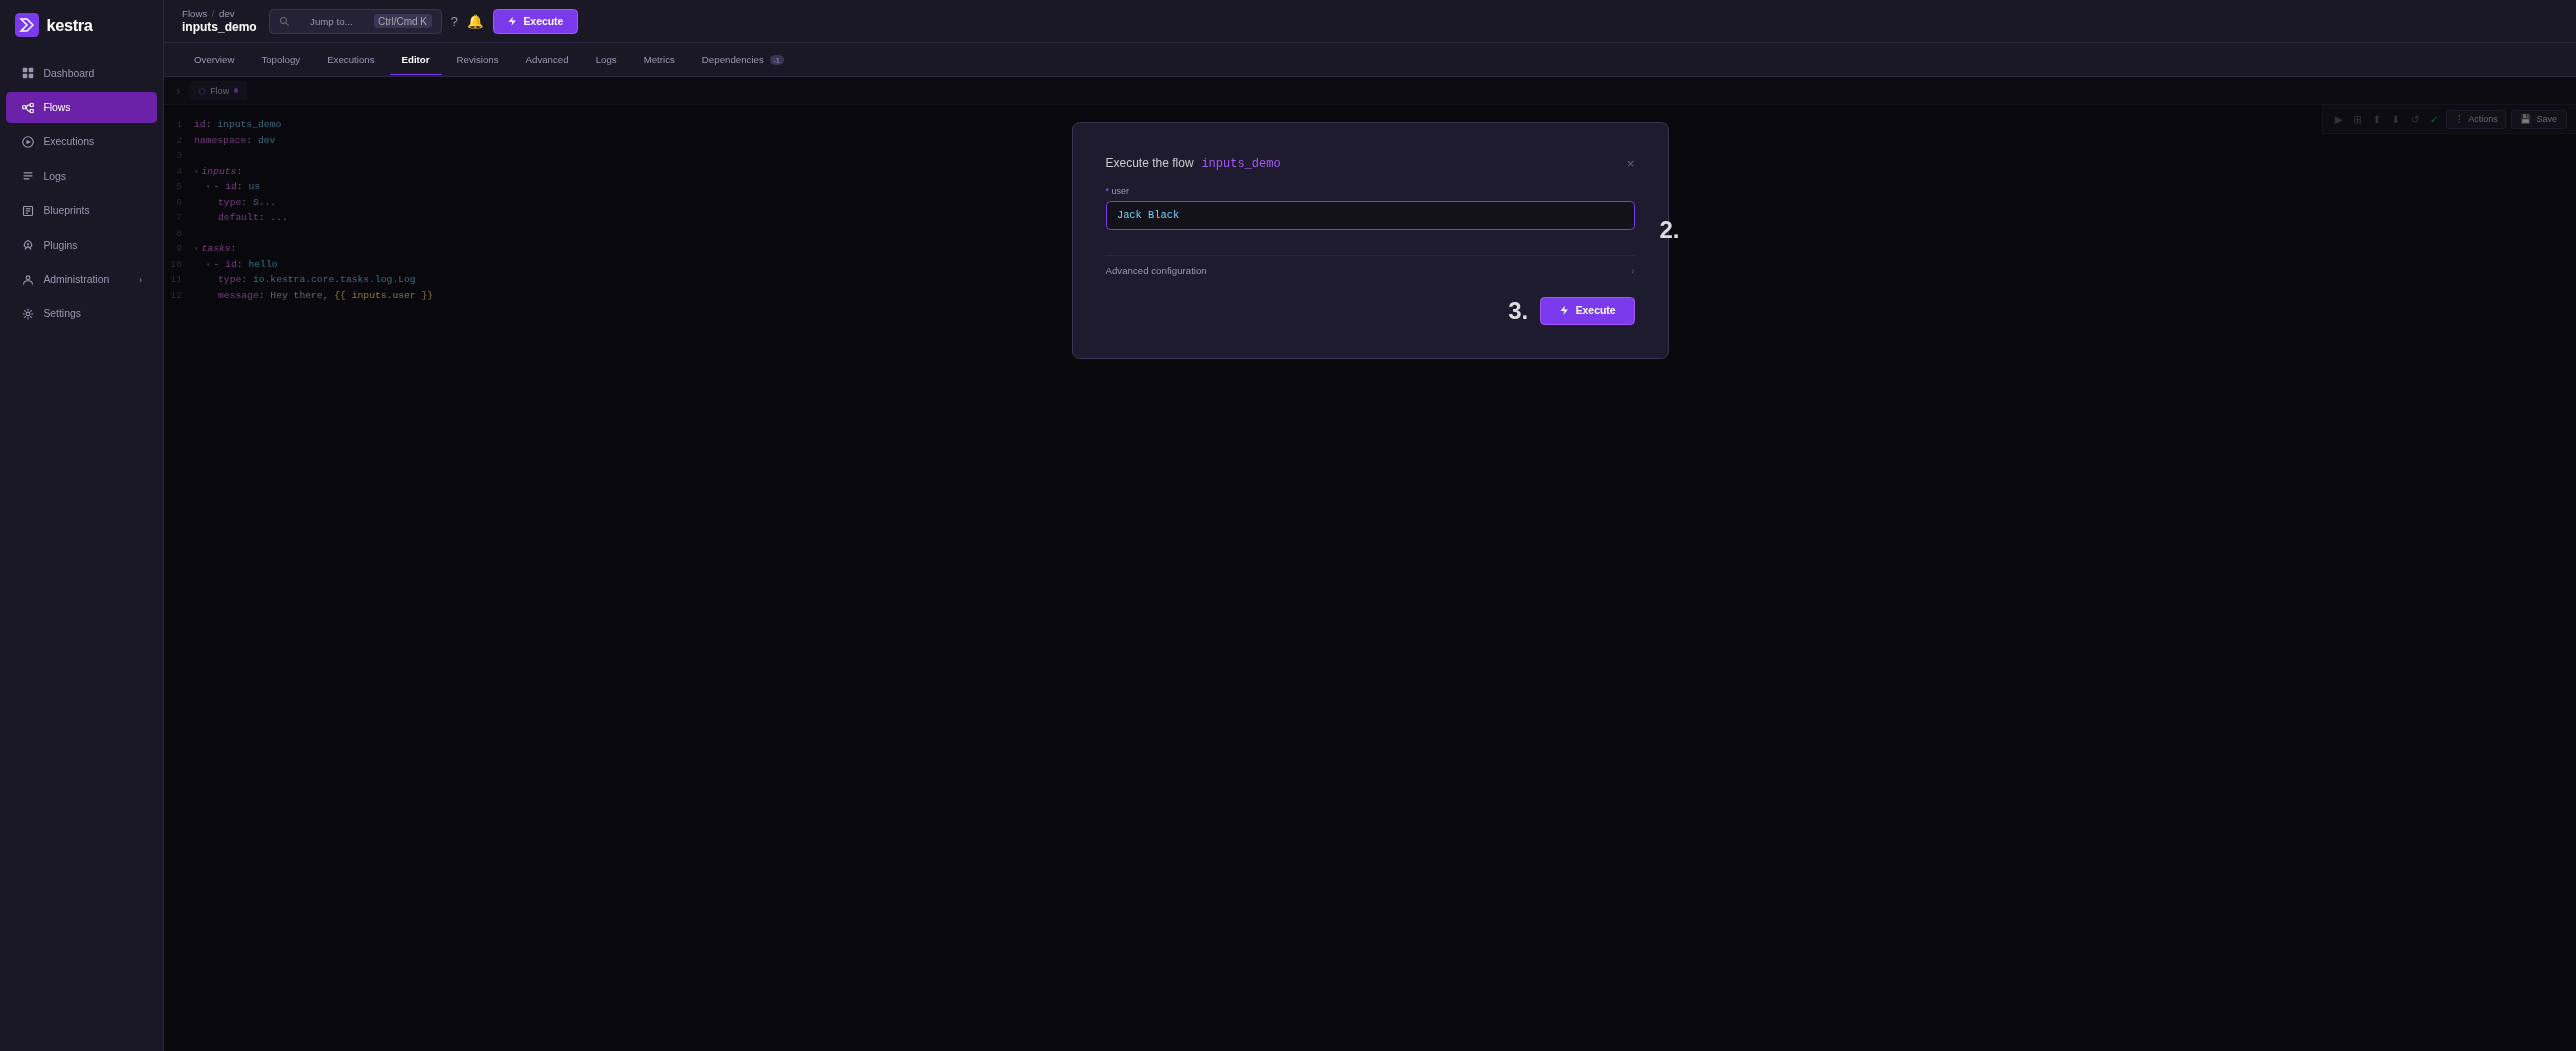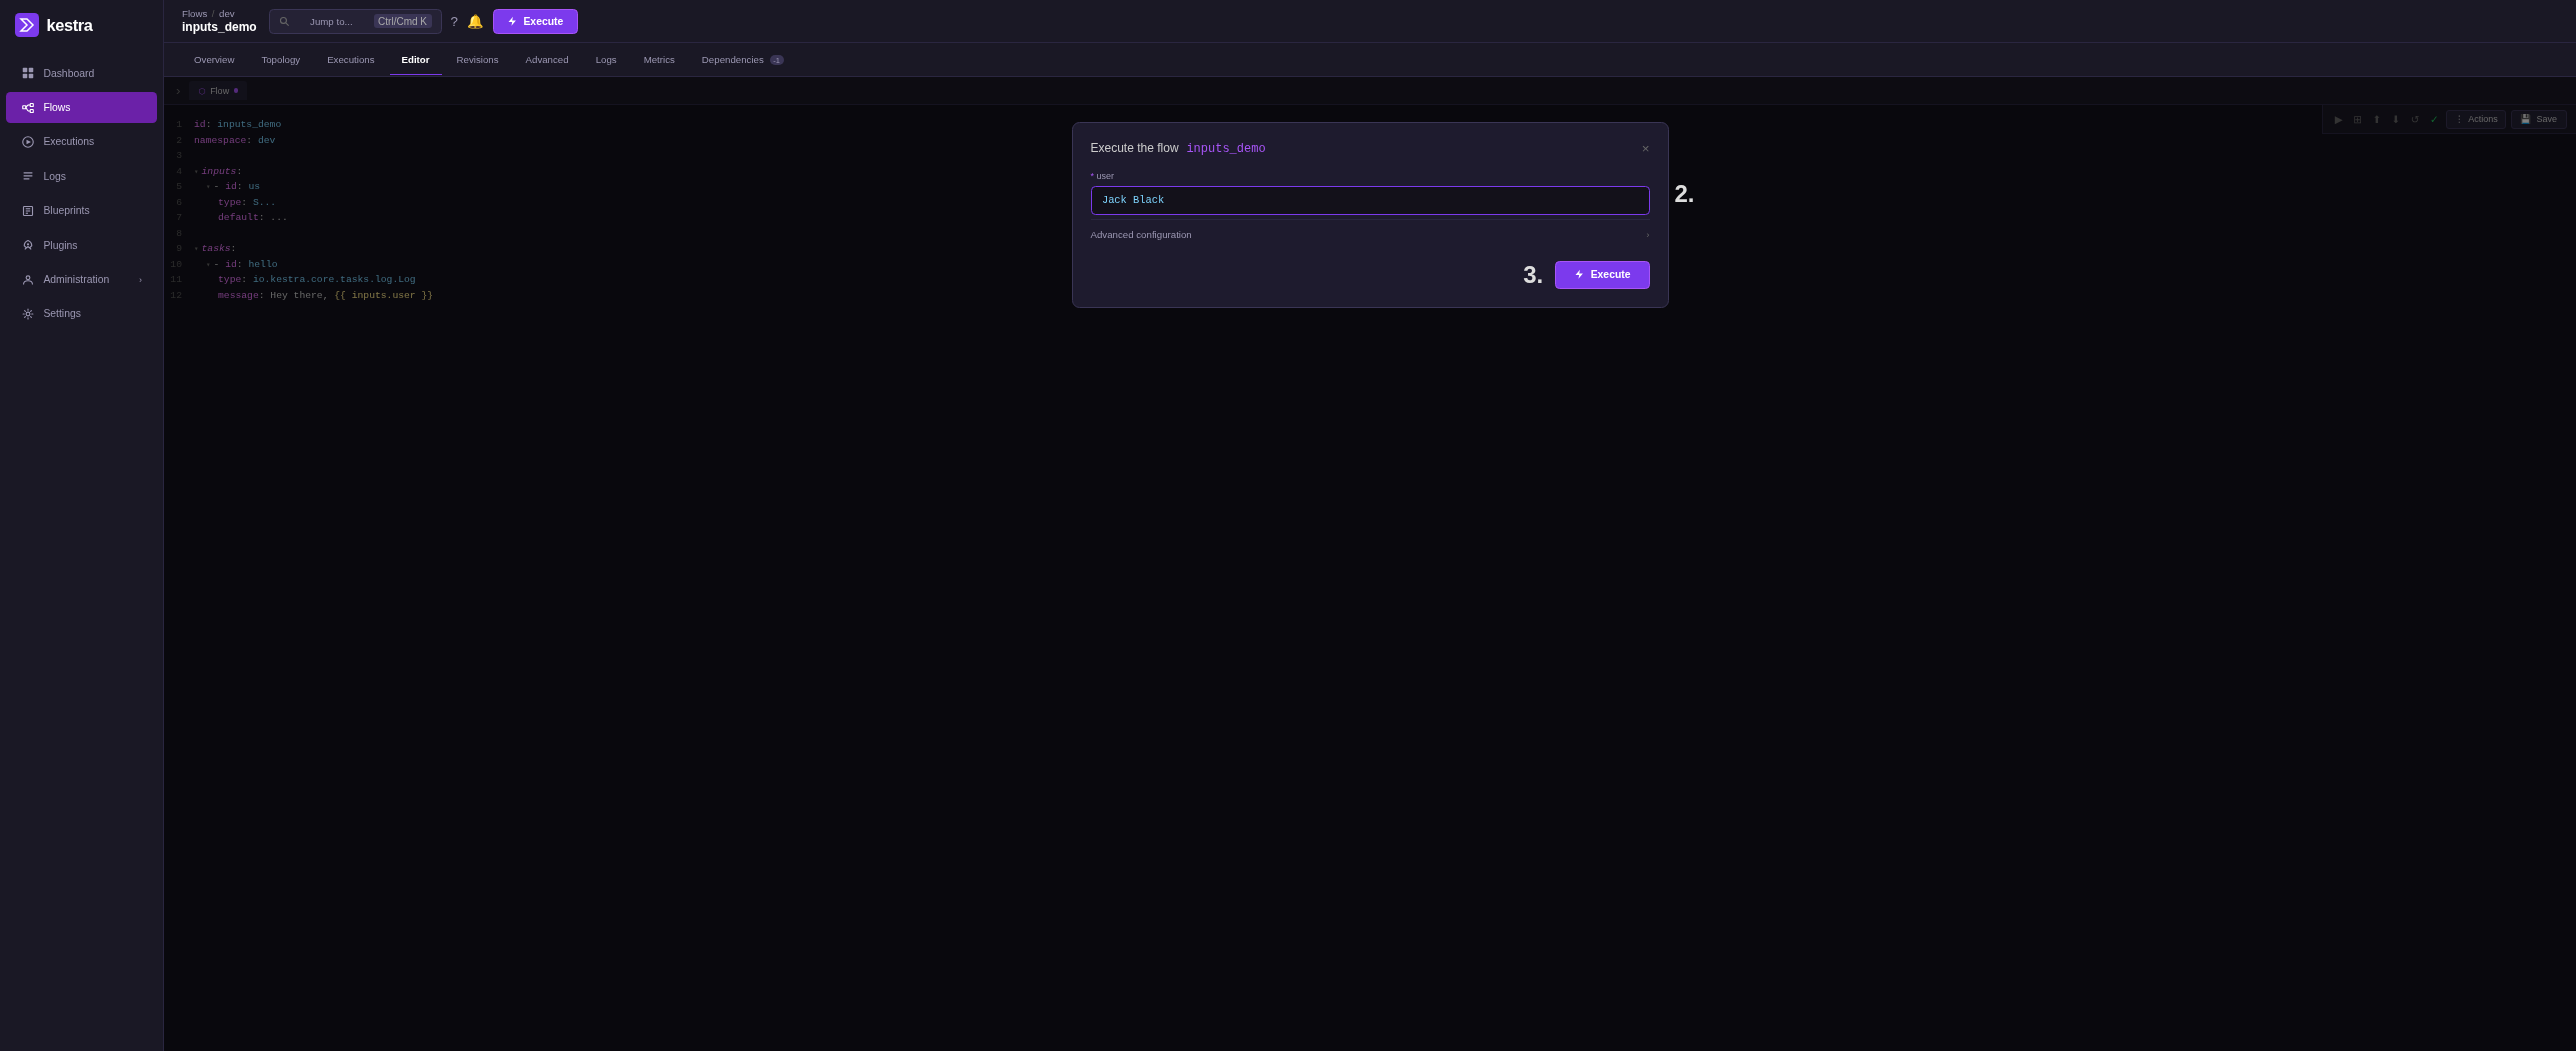--- a/index.html
+++ b/index.html
@@ -346,21 +346,21 @@
       align-items: flex-start;
       justify-content: center;
       padding-top: 45px;
     }
     .modal {
       background: #1e1b2e;
       border: 0.7px solid #3a3555;
       border-radius: 7.5px;
       width: 597px;
       max-width: 90%;
-      padding: 18px;
+      padding: 33px;
       position: relative;
     }
     .modal-header {
       display: flex;
       align-items: center;
       justify-content: space-between;
       margin-bottom: 15px;
     }
     .modal-title {
       font-size: 12px;
@@ -373,21 +373,21 @@
     }
     .modal-close {
       color: #666;
       font-size: 13.4px;
       cursor: pointer;
       background: none;
       border: none;
       line-height: 1;
     }
     .modal-field {
-      margin-bottom: 4px;
+      margin-bottom: 25px;
     }
     .field-label {
       font-size: 9px;
       color: #9b97b2;
       margin-bottom: 4.5px;
     }
     .field-input-wrapper {
       border: 1.5px solid #7c3aed;
       border-radius: 4.5px;
       background: #13111a;

